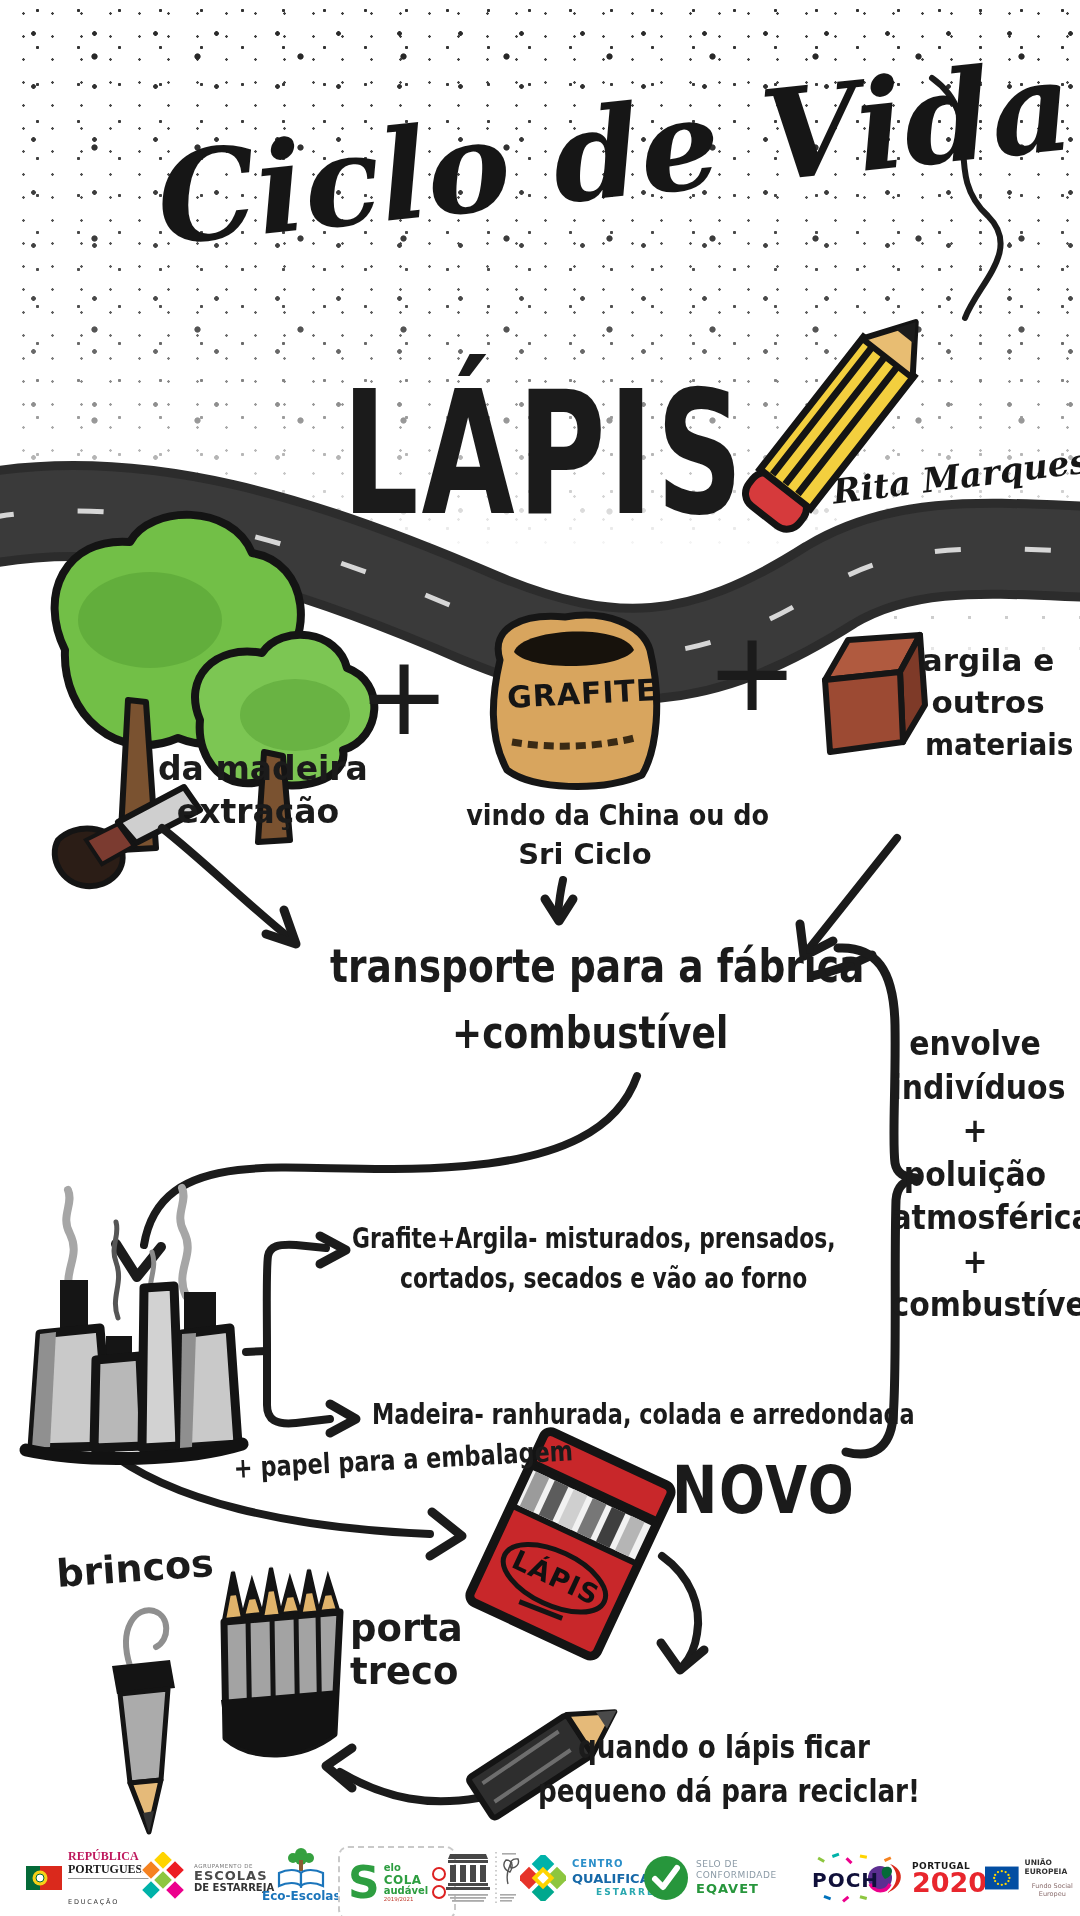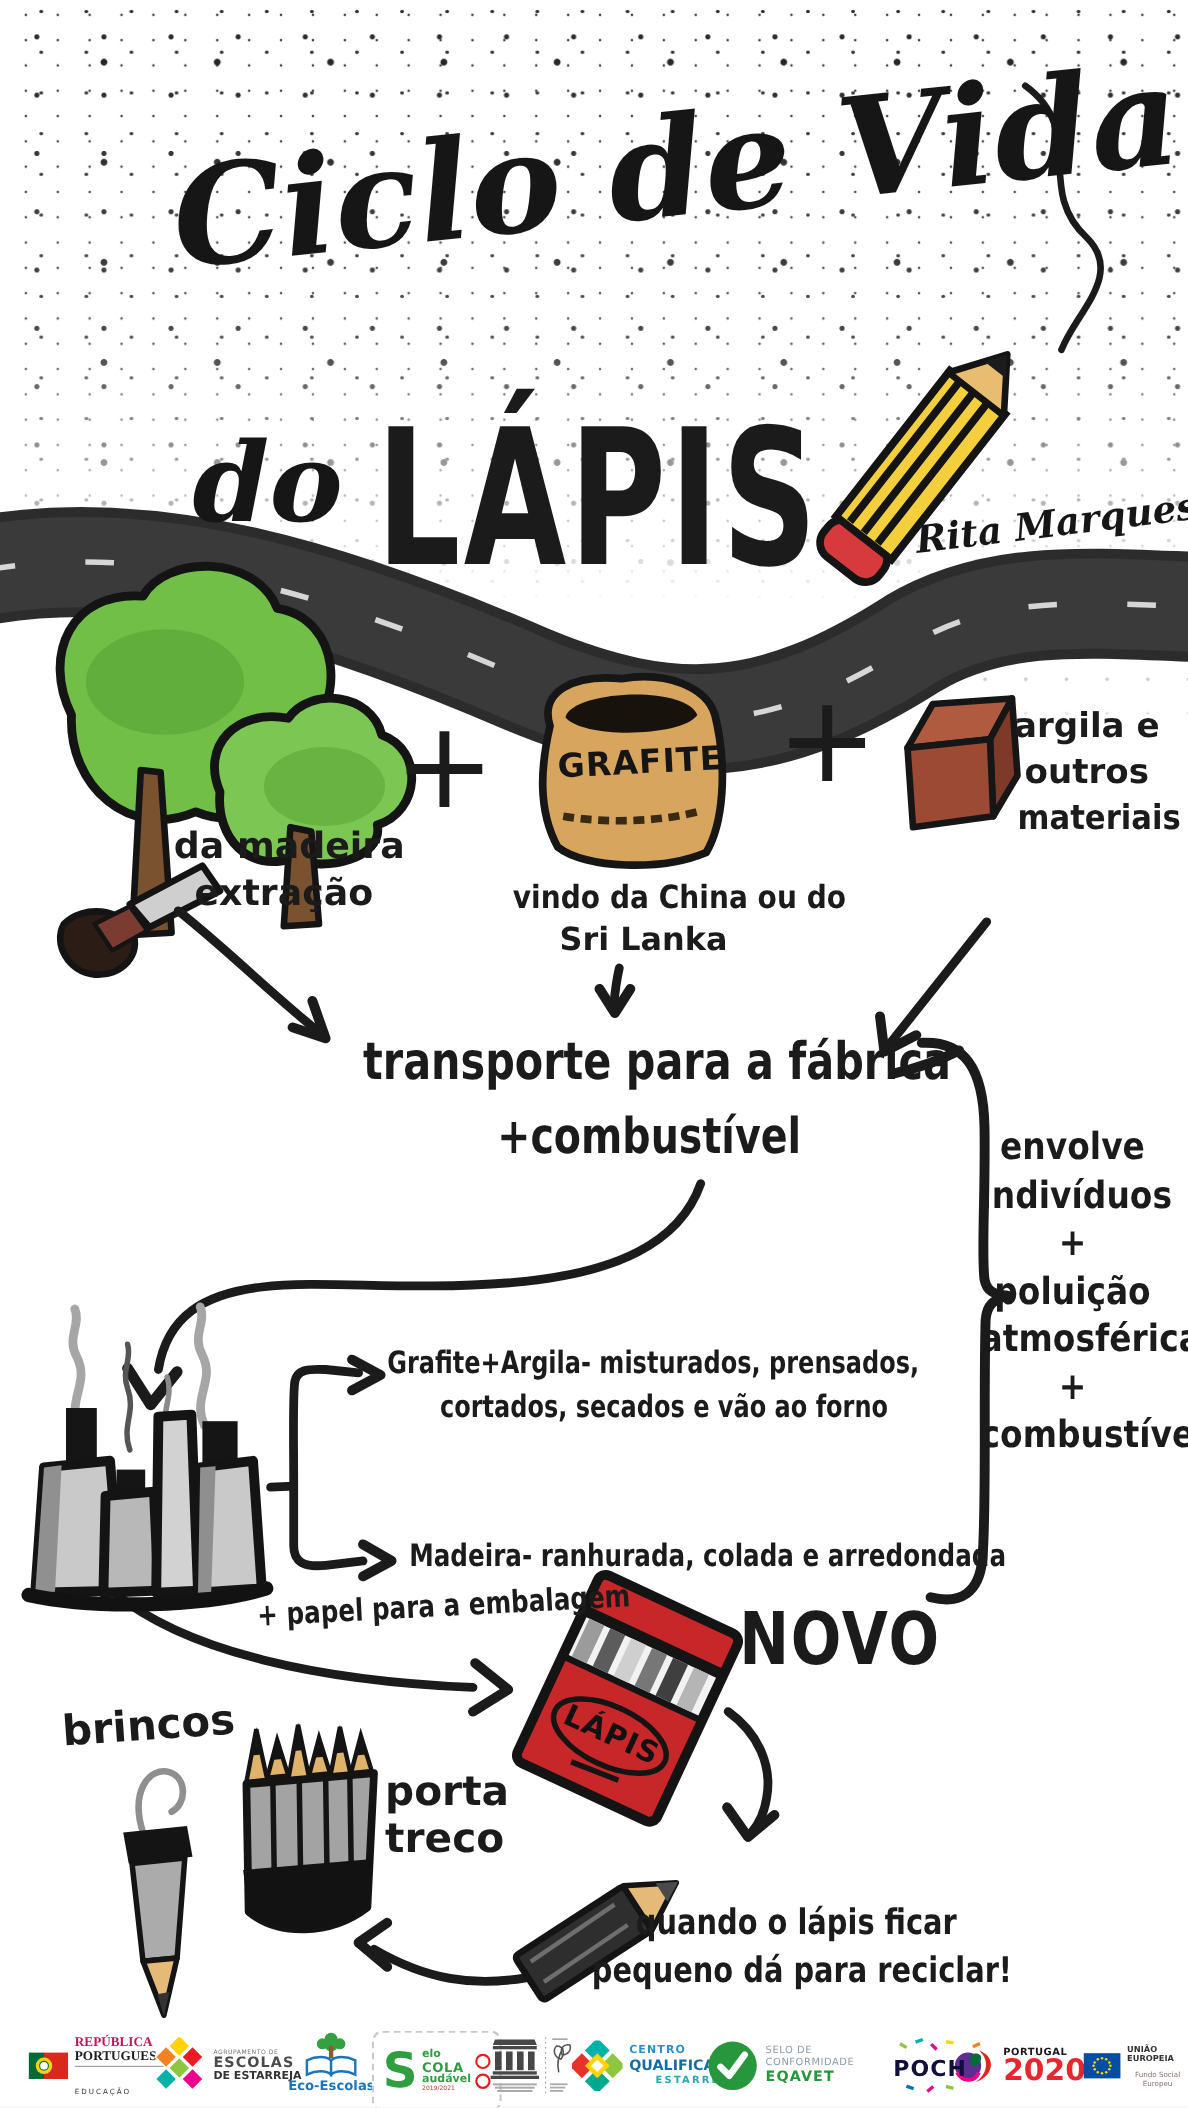--- a/index.html
+++ b/index.html
@@ -177,36 +177,35 @@
       <path d="M 300 1616 L 309 1570 L 319 1614 Z" fill="#e0b36a" stroke="#141414" stroke-width="4"></path>
       <path d="M 319 1612 L 328 1578 L 338 1610 Z" fill="#e0b36a" stroke="#141414" stroke-width="4"></path>
       <path d="M 228 1596 L 233 1570 L 238 1595 Z M 247 1600 L 252 1580 L 257 1599 Z M 266 1592 L 271 1566 L 276 1591 Z M 285 1598 L 290 1578 L 295 1597 Z M 304 1594 L 309 1568 L 314 1593 Z M 323 1596 L 328 1576 L 333 1595 Z" fill="#141414"></path>
       <path d="M 224 1622 L 340 1612 L 334 1734 C 300 1760, 252 1760, 226 1738 Z" fill="#a3a3a3" stroke="#141414" stroke-width="7" stroke-linejoin="round"></path>
       <path d="M 248 1618 L 250 1748 M 272 1616 L 274 1754 M 296 1614 L 298 1752 M 318 1613 L 320 1744" stroke="#141414" stroke-width="5" fill="none"></path>
       <path d="M 221 1700 L 339 1690 L 334 1734 C 300 1760, 252 1760, 226 1738 Z" fill="#121212"></path>
     </g>
   </svg>
 
   <div class="abs script" style="left:150px;top:128px;font-size:125px;transform:rotate(-6deg);transform-origin:0 0;">Ciclo de Vida</div>
-  <div class="abs script" style="left:175px;top:380px;font-size:100px;">do</div>
   <div class="abs hand" style="left:342px;top:372px;font-size:172px;line-height:.95;letter-spacing:4px;transform:scaleX(.7);transform-origin:0 0;">LÁPIS</div>
   <div class="abs script" style="left:830px;top:472px;font-size:34px;transform:rotate(-7deg);transform-origin:0 0;">Rita Marques 9ºC</div>
 
   <div class="abs hand ctr" style="left:158px;top:748px;width:200px;font-size:33px;line-height:1.3;">
     <div>da madeira</div>
     <div>extração</div>
   </div>
 
   <div class="abs hand" style="left:358px;top:632px;font-size:110px;font-weight:400;">+</div>
 
   <div class="abs hand" style="left:507px;top:676px;font-size:30px;letter-spacing:1px;transform:rotate(-3deg);color:#151515;">GRAFITE</div>
 
   <div class="abs hand ctr" style="left:450px;top:796px;width:270px;font-size:29px;line-height:1.35;">
     <div style="transform:scaleX(.88);">vindo da China ou do</div>
-    <div>Sri Lanka</div>
+    <div>Sri Ciclo</div>
   </div>
 
   <div class="abs hand" style="left:706px;top:608px;font-size:110px;font-weight:400;">+</div>
 
   <div class="abs hand ctr" style="left:918px;top:640px;width:140px;font-size:31px;line-height:1.35;">
     <div>argila e</div>
     <div>outros</div>
     <div style="transform:scaleX(.9);">materiais</div>
   </div>
 

